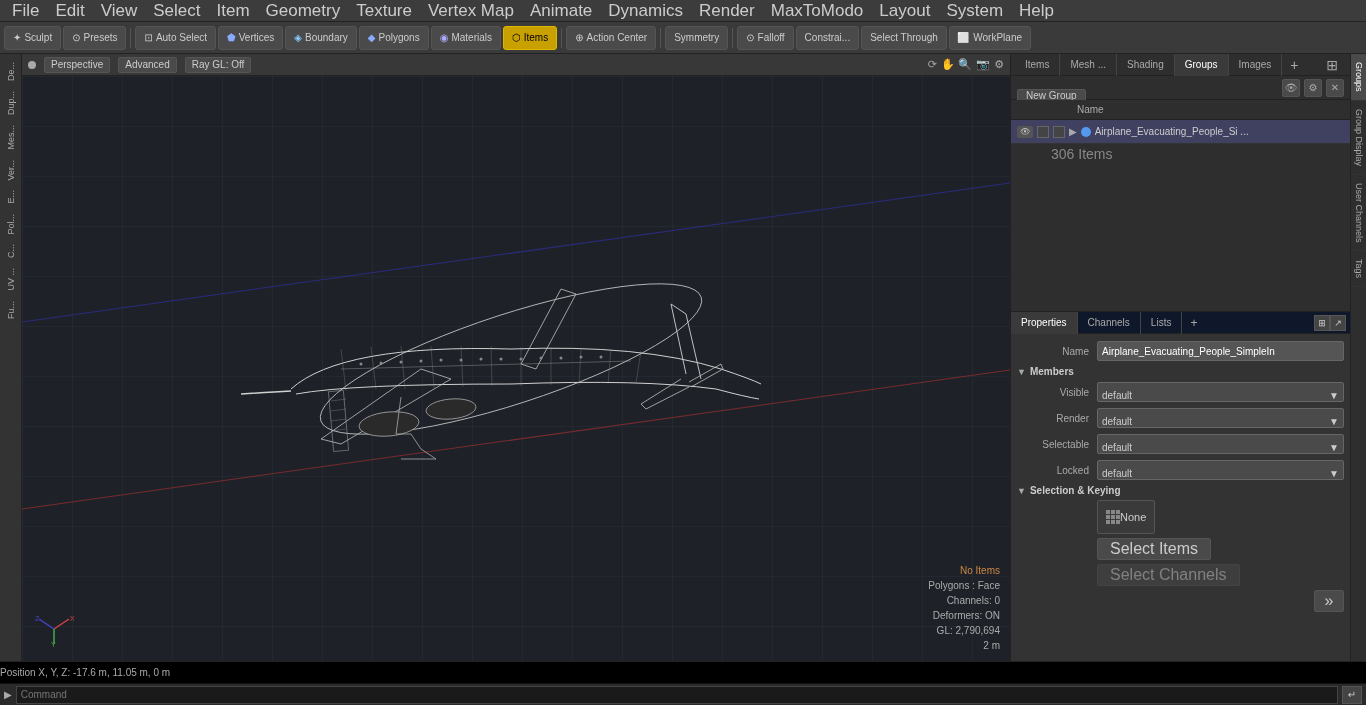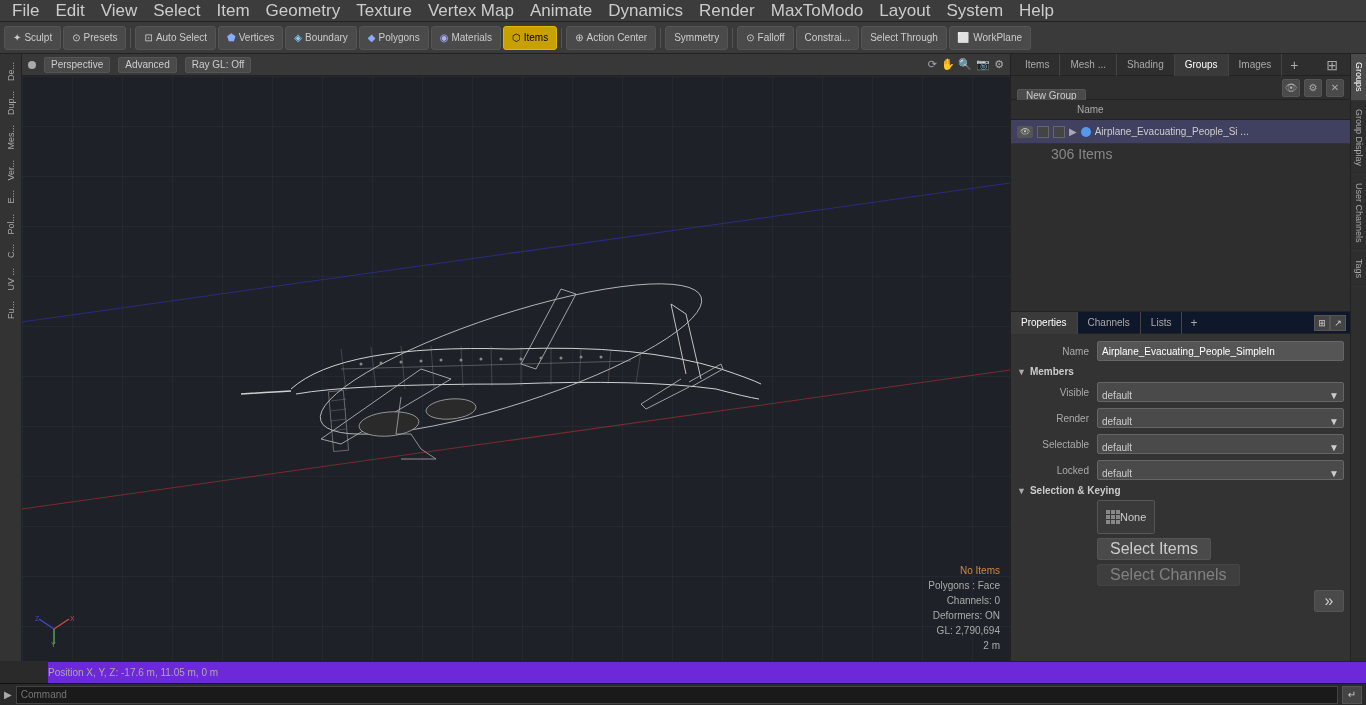--- a/index.html
+++ b/index.html
@@ -476,28 +476,27 @@
       white-space: nowrap;
     }
     .far-tab.active {
       background: #4a4a4a;
       color: #fff;
     }
 
     
     #status-bar {
       height: 22px;
-      background: #6d28d9;
+      background: #000000;
       display: flex;
       align-items: center;
       padding: 0 0;
       border-top: 1px solid #222;
       font-size: 10px;
       color: #aaa;
-      margin-left: 48px;
     }
     #status-bar .position-text {
       flex: 1;
     }
 
     
     #command-bar {
       height: 22px;
       background: #2a2a2a;
       display: flex;

